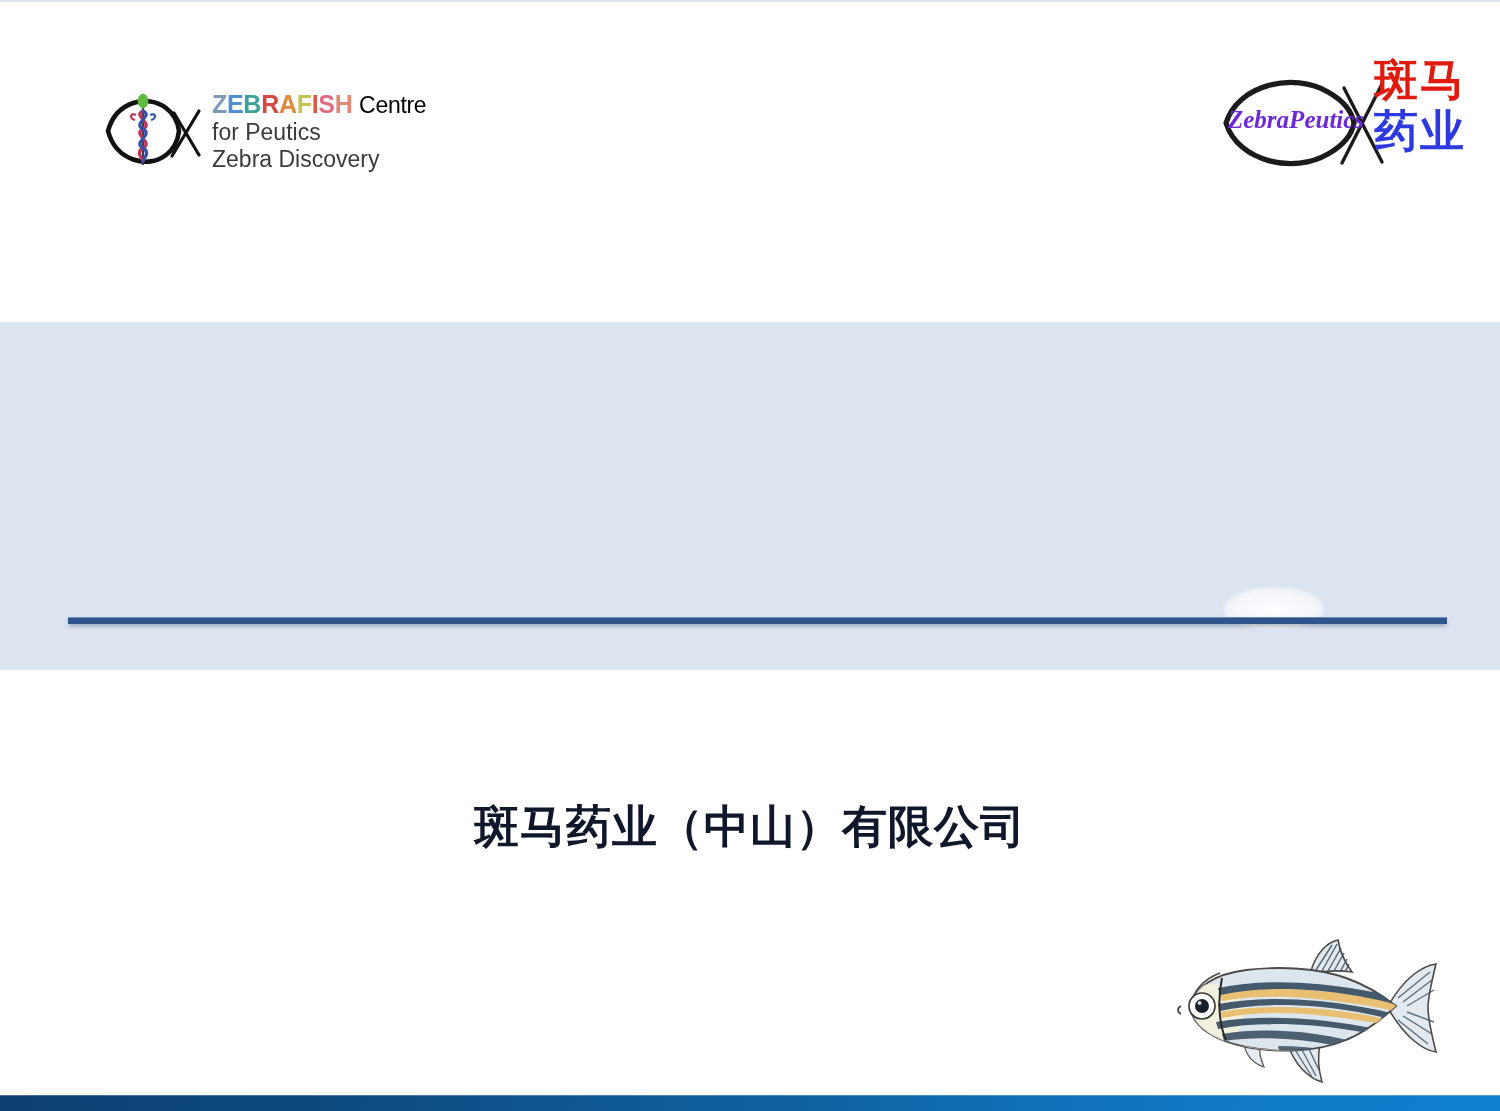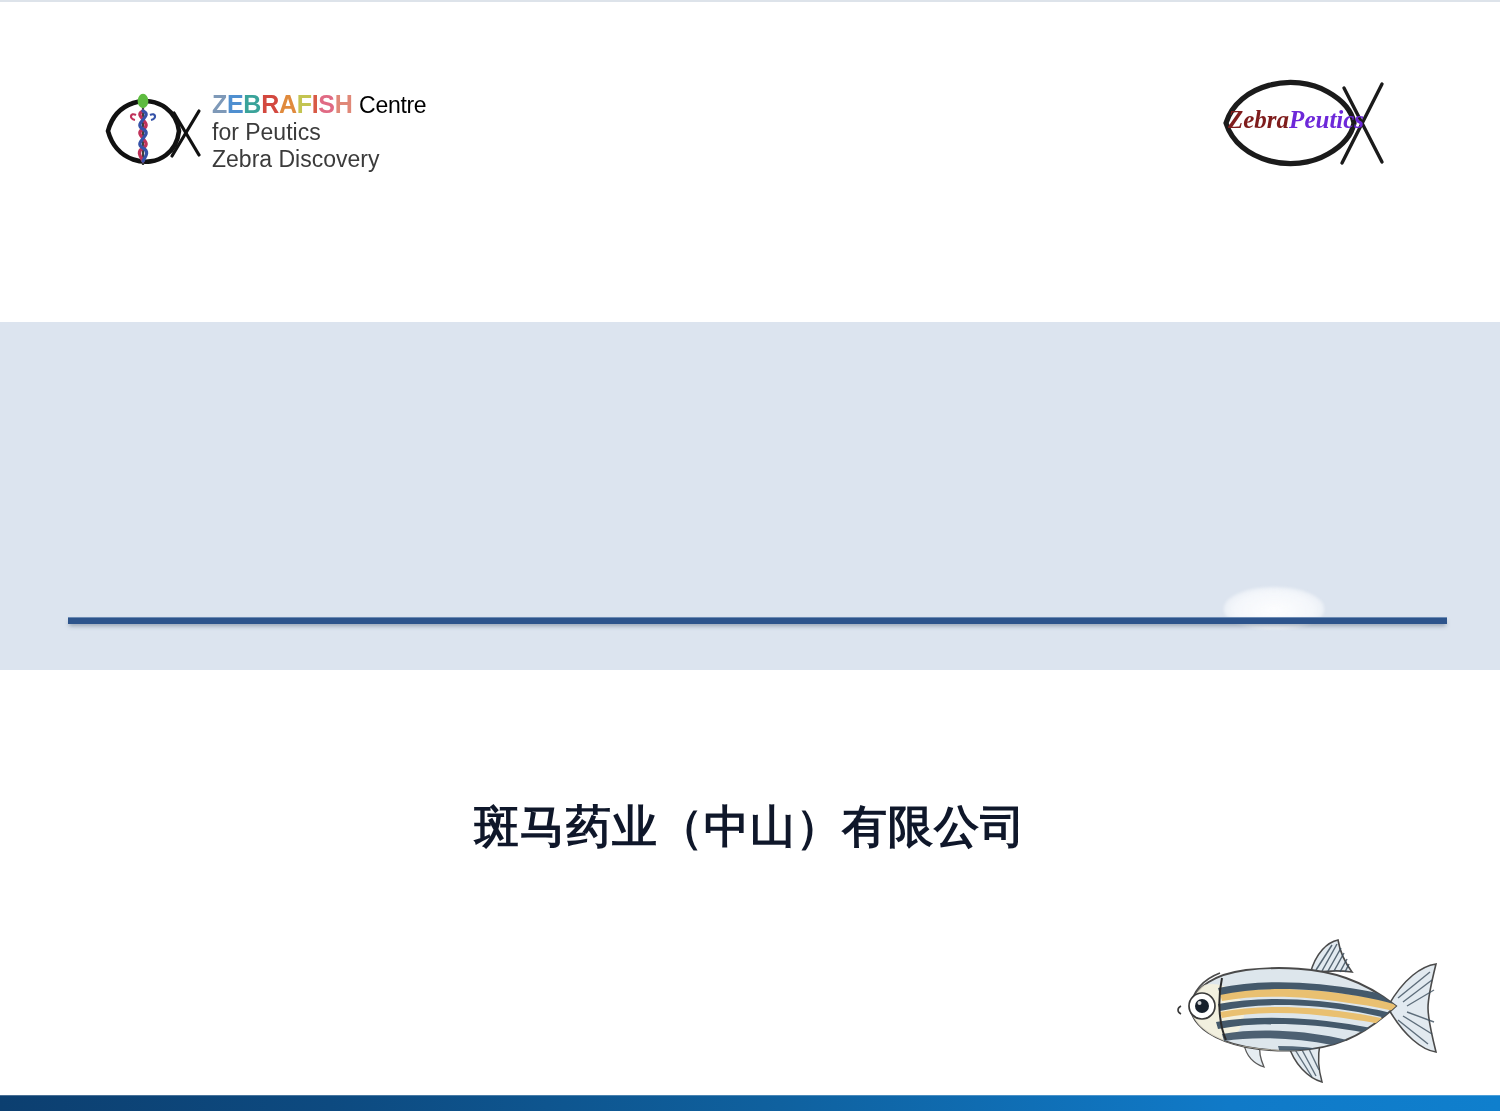--- a/index.html
+++ b/index.html
@@ -76,21 +76,21 @@
   .logo-right .zp-word {
     position: absolute;
     left: 12px;
     top: 52px;
     font-family: "Liberation Serif", "DejaVu Serif", serif;
     font-style: italic;
     font-weight: bold;
     font-size: 25px;
     white-space: nowrap;
   }
-  .logo-right .zp-word .zp-a { color: #7f1d1d; }
+  .logo-right .zp-word .zp-a { color: #6d28d9; }
   .logo-right .zp-word .zp-b { color: #6d28d9; }
   .logo-right .cn-block {
     position: absolute;
     right: 2px;
     top: 4px;
     width: 96px;
     text-align: left;
     line-height: 1.02;
     font-family: "DejaVu Sans", "Liberation Sans", sans-serif;
     font-weight: bold;
@@ -224,20 +224,24 @@
 
   <div class="logo-right">
     <div class="zp-fish">
       <svg viewBox="0 0 170 122" width="170" height="122">
         <path d="M10 61 C22 22, 78 10, 112 30 C128 39, 136 50, 138 61 C136 72, 128 83, 112 92 C78 112, 22 100, 10 61 Z" fill="none" stroke="#1b1b1b" stroke-width="5.2" stroke-linecap="round"></path>
         <path d="M128 26 L166 100" fill="none" stroke="#1b1b1b" stroke-width="3.4" stroke-linecap="round"></path>
         <path d="M166 22 L126 101" fill="none" stroke="#1b1b1b" stroke-width="3.4" stroke-linecap="round"></path>
       </svg>
     </div>
     <div class="zp-word"><span class="zp-a">Zebra</span><span class="zp-b">Peutics</span></div>
+    <div class="cn-block">
+      <span class="cn-red">斑马</span>
+      <span class="cn-blue">药业</span>
+    </div>
   </div>
 
   <div class="title-band"></div>
   <div class="band-smudge"></div>
 
   <div class="title-rule"></div>
 
   <div class="company">斑马药业（中山）有限公司</div>
 
   <div class="fish-art">

